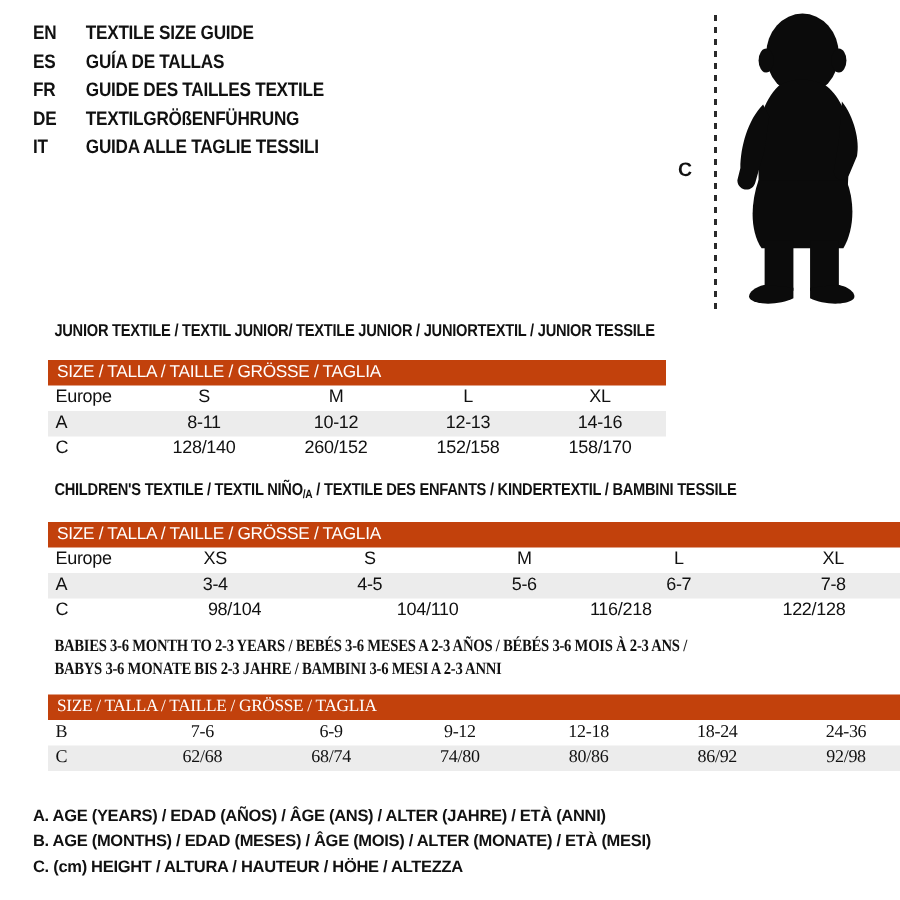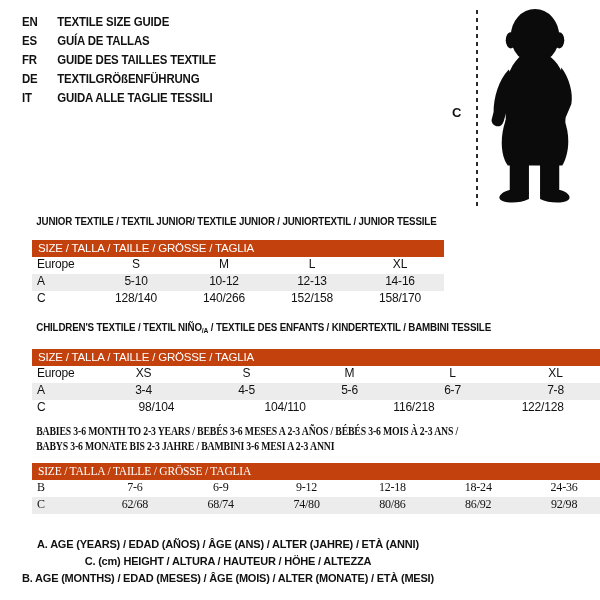--- a/index.html
+++ b/index.html
@@ -36,21 +36,21 @@
 
   .sec-junior{top:214px;width:412px;}
   .sec-children{top:320px;width:575px;}
   .sec-babies{top:424px;width:575px;font-family:Liberation Serif, serif;}
   .sec-babies .size-bar{margin-top:9px;}
   .title-sub{font-size:8px;vertical-align:-2px;}
 
   
   .notes{left:22px;top:536px;}
   .note-line{font-size:11.5px;font-weight:bold;line-height:17px;letter-spacing:-0.2px;
-    transform:scaleX(0.85);transform-origin:left top;white-space:nowrap;text-align:center;}
+    transform:scaleX(0.85);transform-origin:left top;white-space:nowrap;}
   .notes .note-line{transform:none;font-size:11px;}
 </style>
 </head>
 <body>
 
 <div class="abs languages">
   <div class="lang-row">
     <span class="lang-code">EN</span>
     <span class="lang-text">TEXTILE SIZE GUIDE</span>
   </div>
@@ -95,29 +95,29 @@
   <div class="size-bar">SIZE / TALLA / TAILLE / GRÖSSE / TAGLIA</div>
   <div class="t-row">
     <span class="t-label">Europe</span>
     <span class="t-cell">S</span>
     <span class="t-cell">M</span>
     <span class="t-cell">L</span>
     <span class="t-cell">XL</span>
   </div>
   <div class="t-row shaded">
     <span class="t-label">A</span>
-    <span class="t-cell">5-10</span>
+    <span class="t-cell">8-11</span>
     <span class="t-cell">10-12</span>
     <span class="t-cell">12-13</span>
     <span class="t-cell">14-16</span>
   </div>
   <div class="t-row">
     <span class="t-label">C</span>
     <span class="t-cell">128/140</span>
-    <span class="t-cell">140/266</span>
+    <span class="t-cell">260/152</span>
     <span class="t-cell">152/158</span>
     <span class="t-cell">158/170</span>
   </div>
 </section>
 
 <section class="abs sec sec-children">
   <h2 class="sec-title"><span>CHILDREN'S TEXTILE / TEXTIL NIÑO</span><span class="title-sub">/A</span><span> / TEXTILE DES ENFANTS / KINDERTEXTIL / BAMBINI TESSILE</span></h2>
   <div class="size-bar">SIZE / TALLA / TAILLE / GRÖSSE / TAGLIA</div>
   <div class="t-row">
     <span class="t-label">Europe</span>
@@ -163,15 +163,15 @@
     <span class="t-cell">68/74</span>
     <span class="t-cell">74/80</span>
     <span class="t-cell">80/86</span>
     <span class="t-cell">86/92</span>
     <span class="t-cell">92/98</span>
   </div>
 </section>
 
 <div class="abs notes">
   <div class="note-line">A. AGE (YEARS) / EDAD (AÑOS) / ÂGE (ANS) / ALTER (JAHRE) / ETÀ (ANNI)</div>
+  <div class="note-line">B. AGE (MONTHS) / EDAD (MESES) / ÂGE (MOIS) / ALTER (MONATE) / ETÀ (MESI)</div>
   <div class="note-line">C. (cm) HEIGHT / ALTURA / HAUTEUR / HÖHE / ALTEZZA</div>
-  <div class="note-line">B. AGE (MONTHS) / EDAD (MESES) / ÂGE (MOIS) / ALTER (MONATE) / ETÀ (MESI)</div>
 </div>
 
 </body></html>

